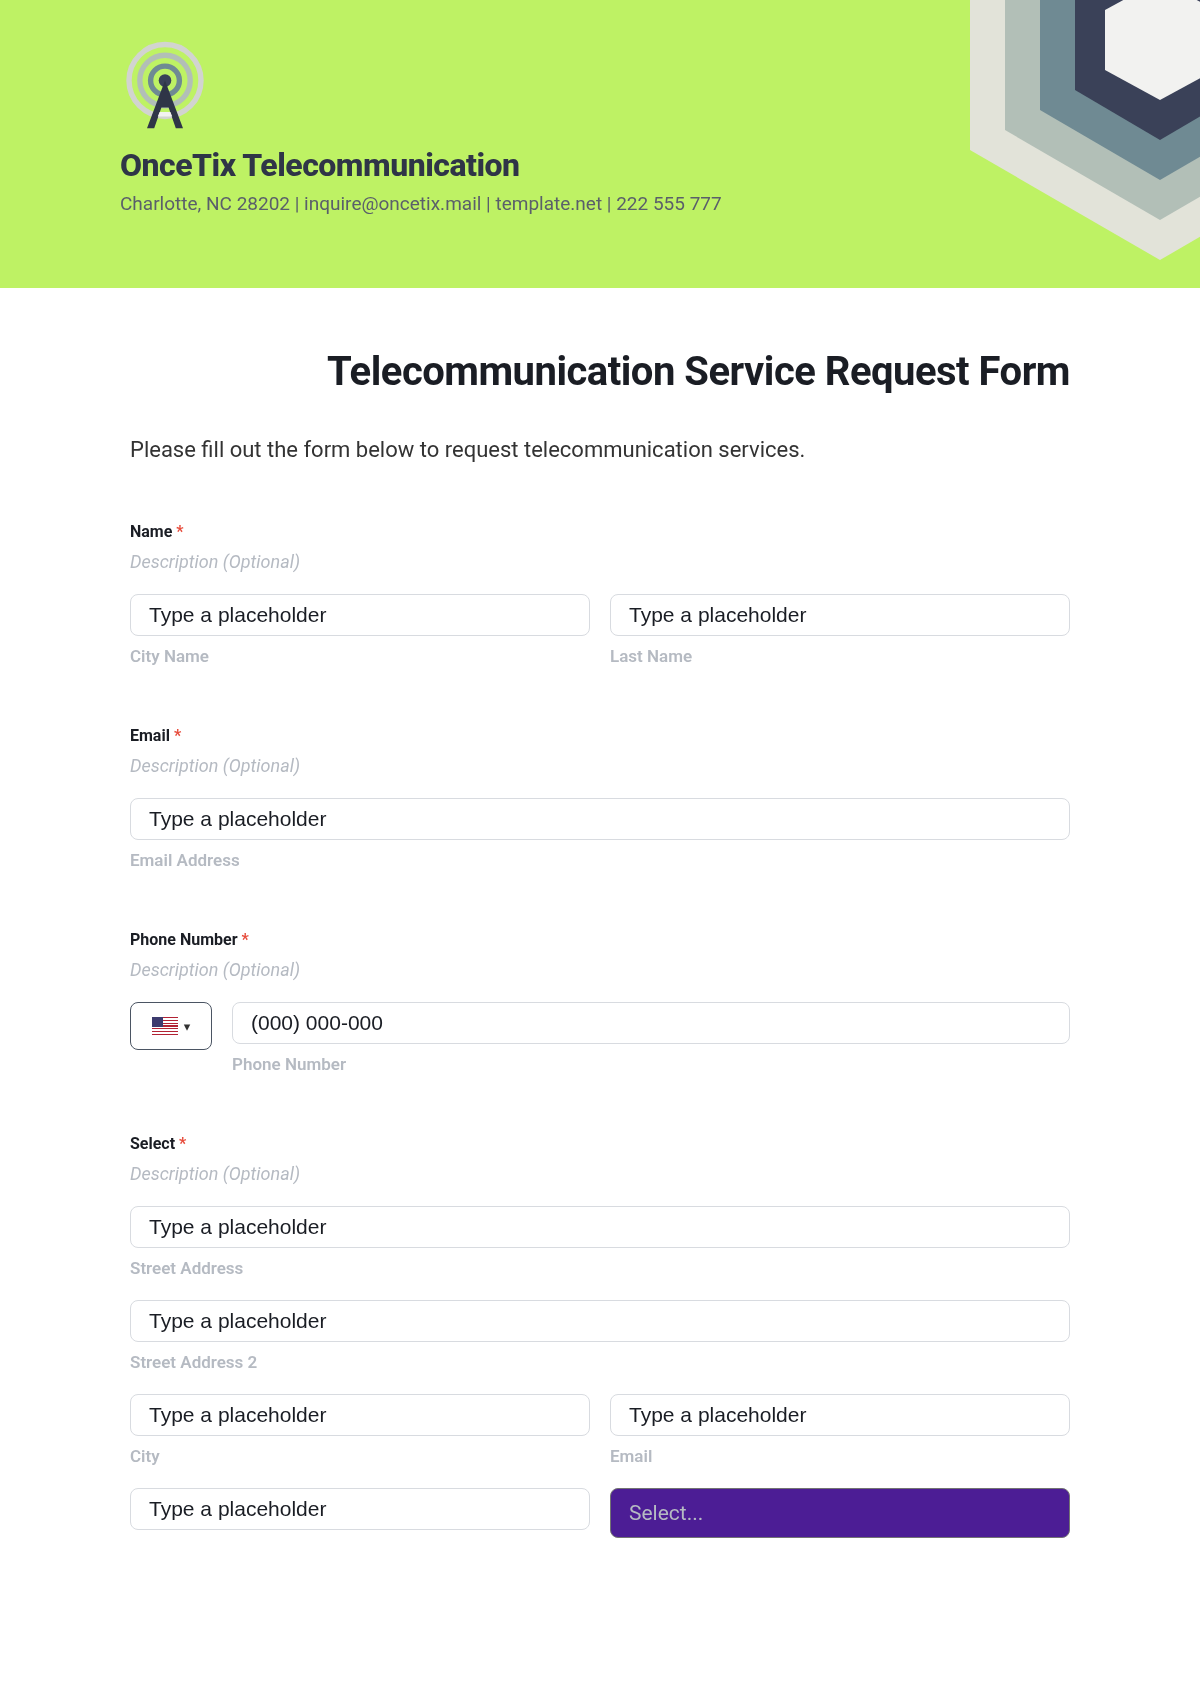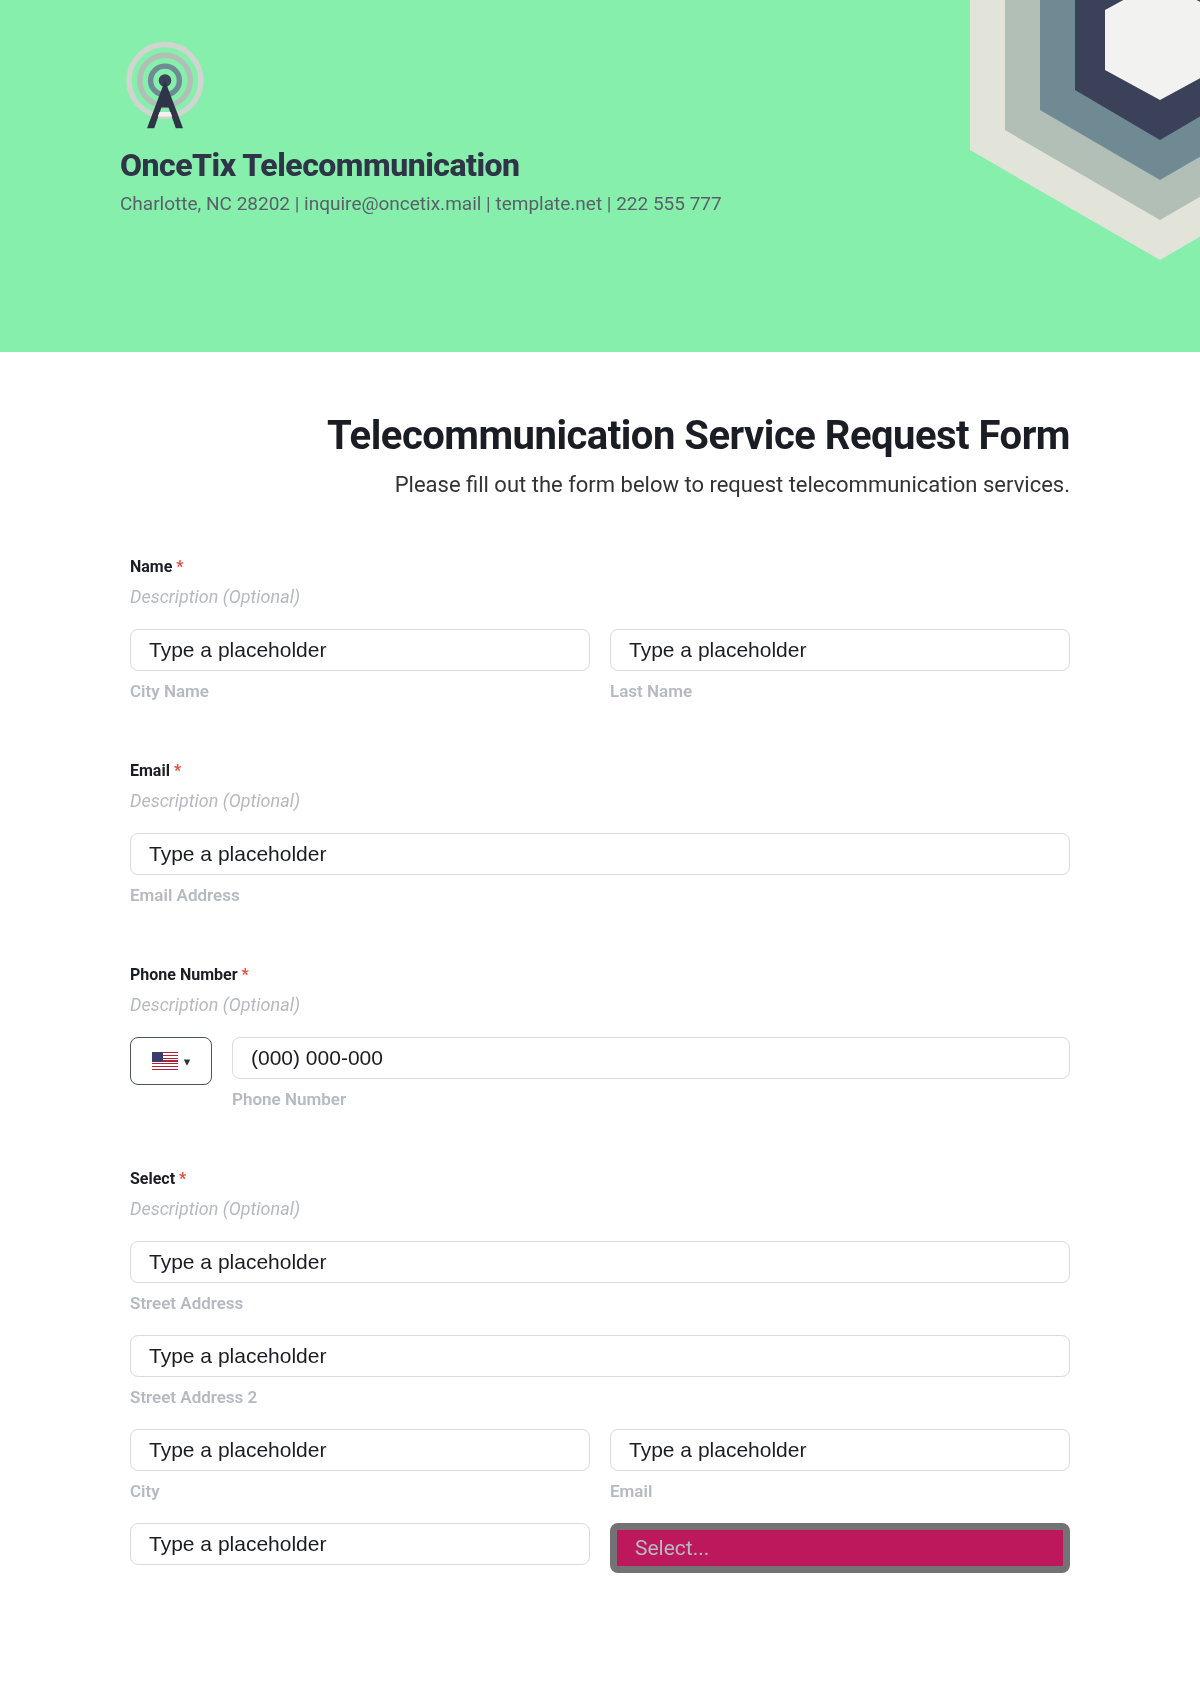--- a/index.html
+++ b/index.html
@@ -5,22 +5,22 @@
     * { box-sizing: border-box; margin: 0; padding: 0; }
     body {
       font-family: -apple-system, BlinkMacSystemFont, 'Segoe UI', Roboto, Helvetica, Arial, sans-serif;
       background: #fff;
       width: 1200px;
       height: 1700px;
       overflow: hidden;
     }
     .header-area {
       position: relative;
-      background: #86efac;
-      height: 352px;
+      background: #bef264;
+      height: 288px;
       overflow: hidden;
     }
     .decor-top-right {
       position: absolute;
       top: -220px;
       right: -220px;
     }
     .decor-bottom-left {
       position: absolute;
       bottom: -8px;
@@ -56,22 +56,22 @@
     .form-title {
       font-size: 40px;
       font-weight: 700;
       color: #1a1d24;
       text-align: right;
       letter-spacing: -0.5px;
     }
     .form-subtitle {
       font-size: 22px;
       color: #333;
-      text-align: right;
-      margin-top: 13px;
+      text-align: left;
+      margin-top: 42px;
     }
     .field-group {
       margin-top: 60px;
     }
     .field-label {
       font-size: 16px;
       font-weight: 700;
       color: #1a1d24;
     }
     .req { color: #e74c3c; }
@@ -137,26 +137,26 @@
       background: #3c3b6e;
     }
     .chev {
       font-size: 13px;
       color: #333;
     }
     .phone-col { flex: 1; }
     .select-box {
       width: 100%;
       height: 50px;
-      border: 7px solid #737373;
+      border: 1px solid #737373;
       border-radius: 8px;
       padding: 0 18px;
       font-size: 21px;
       color: #b5bac2;
-      background: #be185d;
+      background: #4c1d95;
       display: flex;
       align-items: center;
       justify-content: space-between;
       cursor: pointer;
     }
   </style>
 </head>
 <body>
 
 <div class="header-area">

